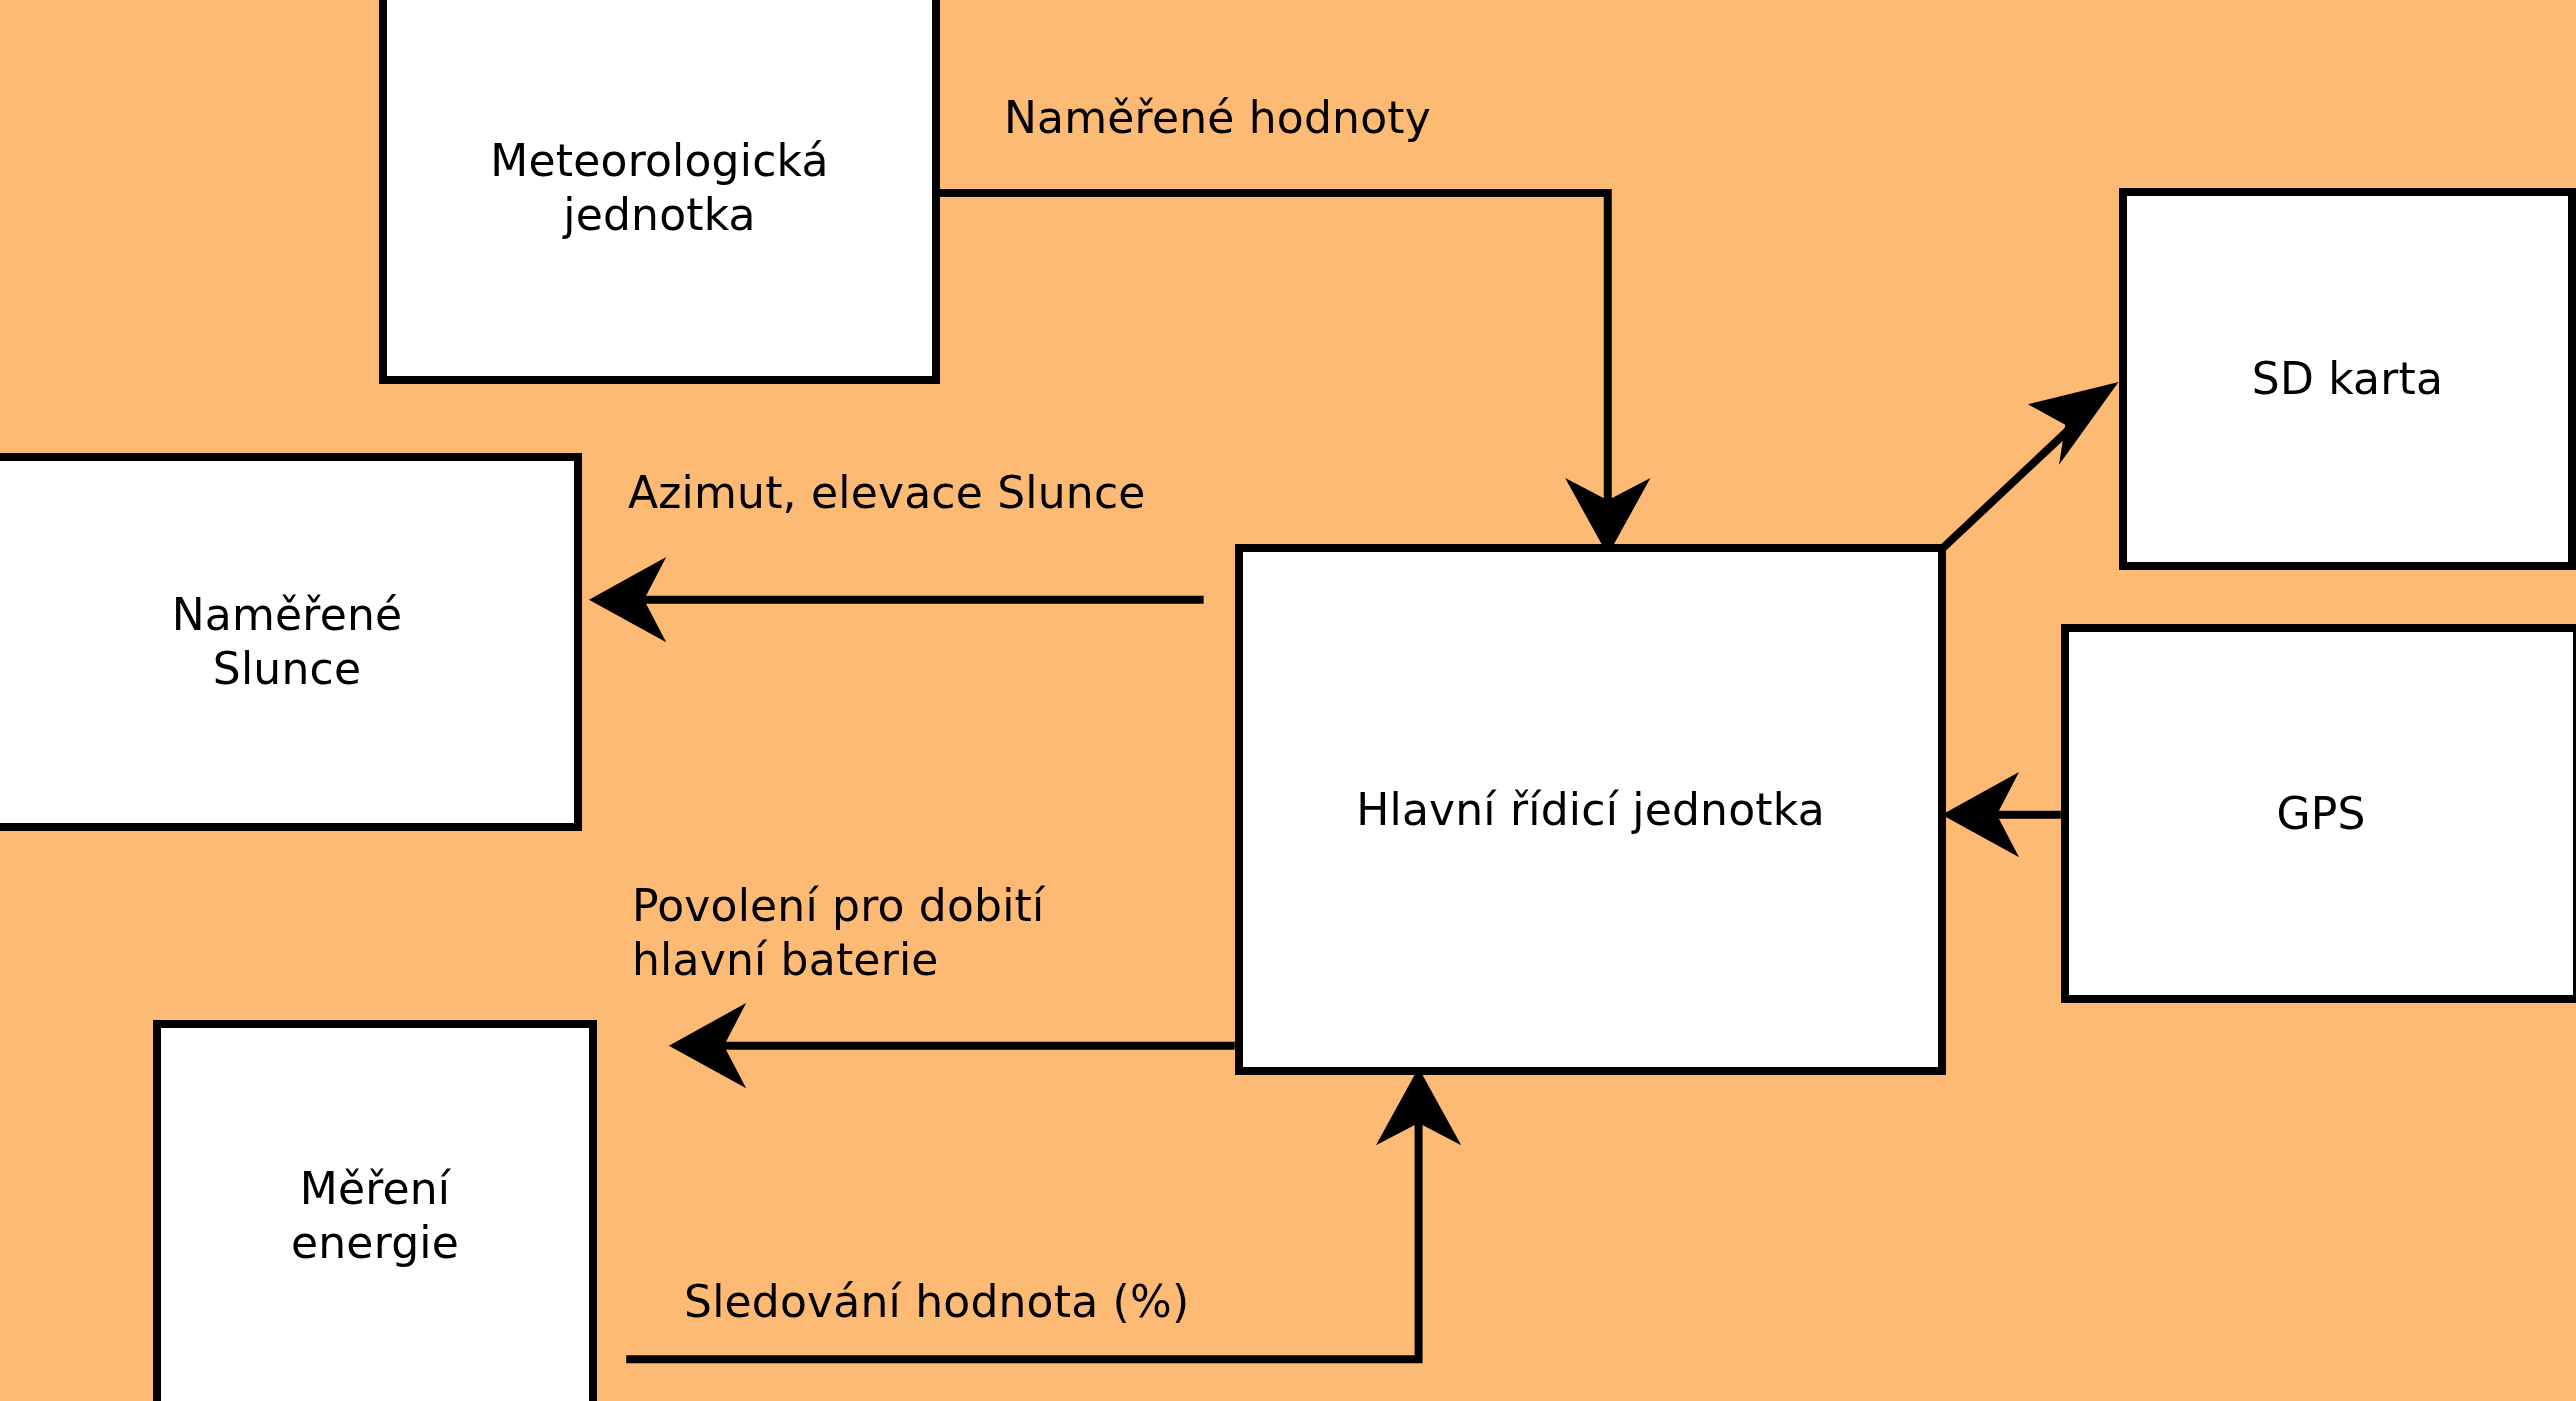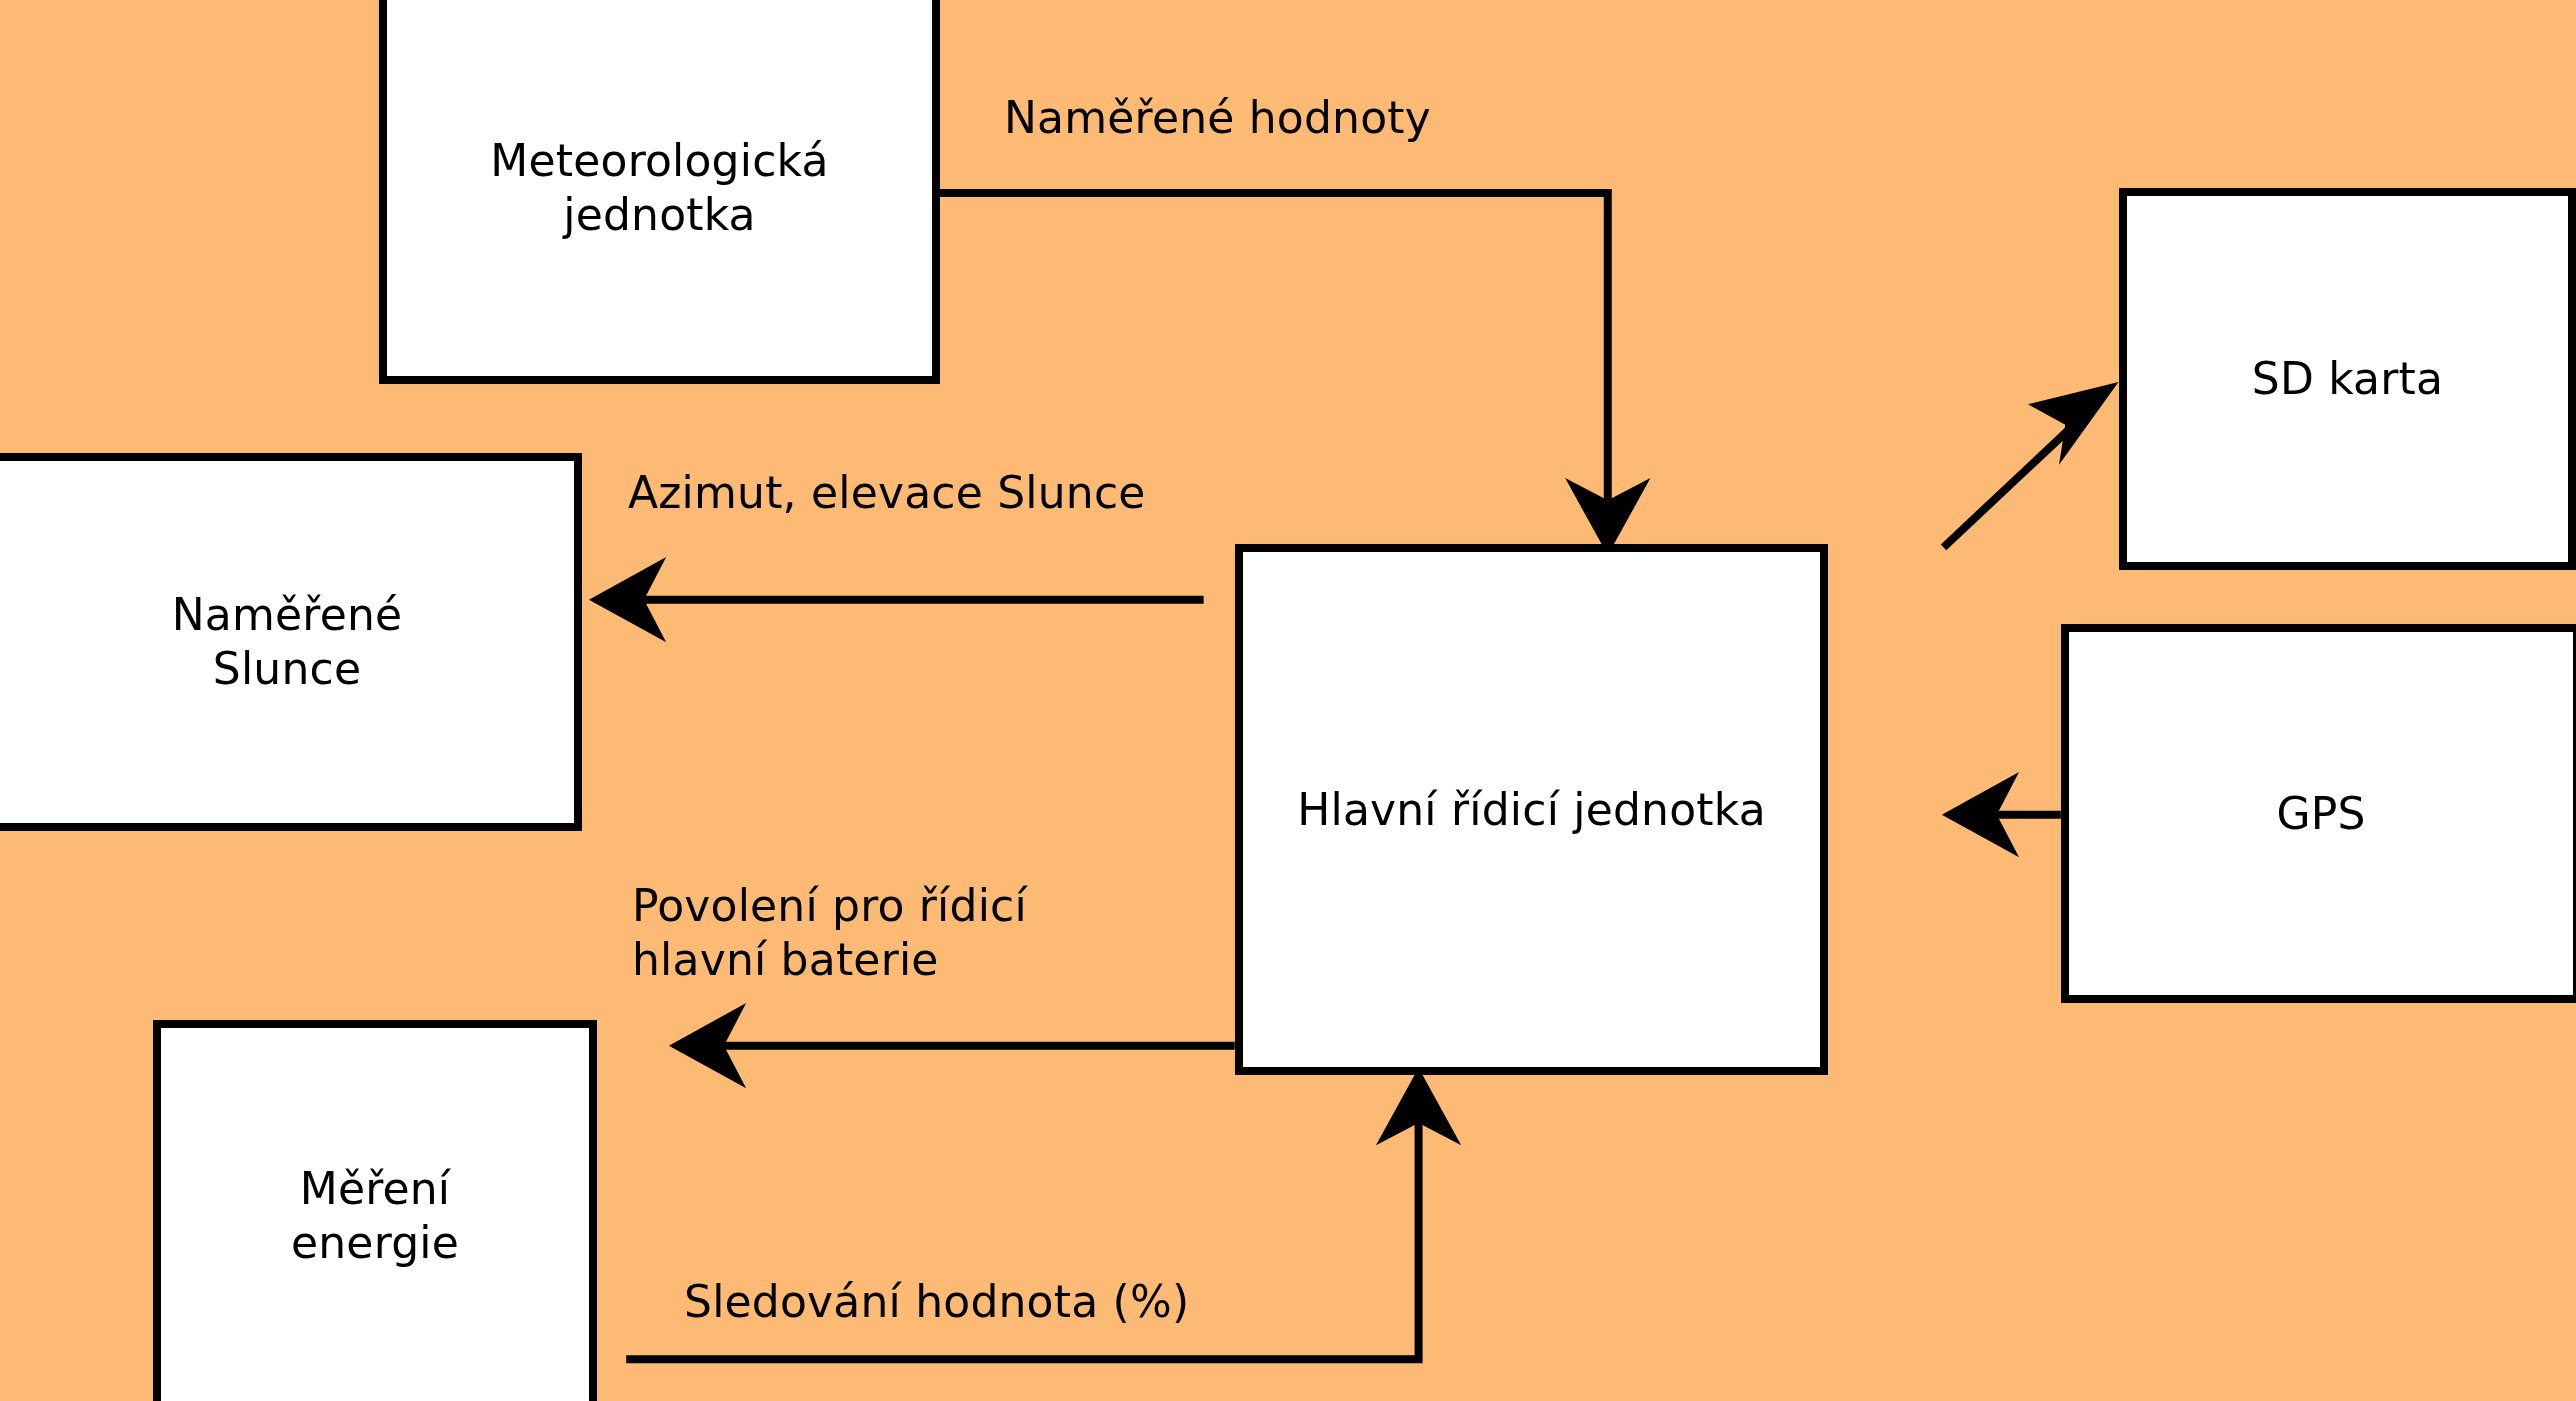--- a/index.html
+++ b/index.html
@@ -46,21 +46,21 @@
     font-size: 44px;
     line-height: 1.22;
     color: #000000;
     white-space: pre-line;
     letter-spacing: 0.2px;
   }
   
   #box-meteo      { left: 379px;  top: -8px;    width: 561px; height: 392px; }
   #box-sun        { left: -8px;   top: 453px;   width: 590px; height: 378px; }
   #box-energy     { left: 153px;  top: 1020px;  width: 444px; height: 391px; }
-  #box-main       { left: 1235px; top: 544px;   width: 593px; height: 531px; }
+  #box-main       { left: 1235px; top: 544px;   width: 711px; height: 531px; }
   #box-sd         { left: 2119px; top: 188px;   width: 457px; height: 382px; }
   #box-gps        { left: 2061px; top: 624px;   width: 520px; height: 379px; }
   
   #lbl-measured-values  { left: 1004px; top: 91px; text-align: center; }
   #lbl-azimuth          { left: 628px;  top: 466px; }
   #lbl-charge-permit    { left: 632px;  top: 879px; }
   #lbl-measured-percent { left: 684px;  top: 1275px; }
 </style>
 </head>
 <body>
@@ -121,18 +121,18 @@
   <div class="node-box" id="box-sd">
     <span class="node-label">SD karta</span>
   </div>
 
   <div class="node-box" id="box-gps">
     <span class="node-label">GPS</span>
   </div>
 
   <div class="edge-label" id="lbl-measured-values">Naměřené hodnoty</div>
   <div class="edge-label" id="lbl-azimuth">Azimut, elevace Slunce</div>
-  <div class="edge-label" id="lbl-charge-permit">Povolení pro řídicí
+  <div class="edge-label" id="lbl-charge-permit">Povolení pro dobití
 hlavní baterie</div>
   <div class="edge-label" id="lbl-measured-percent">Sledování hodnota (%)</div>
 
 </div>
 
 
 </body></html>

